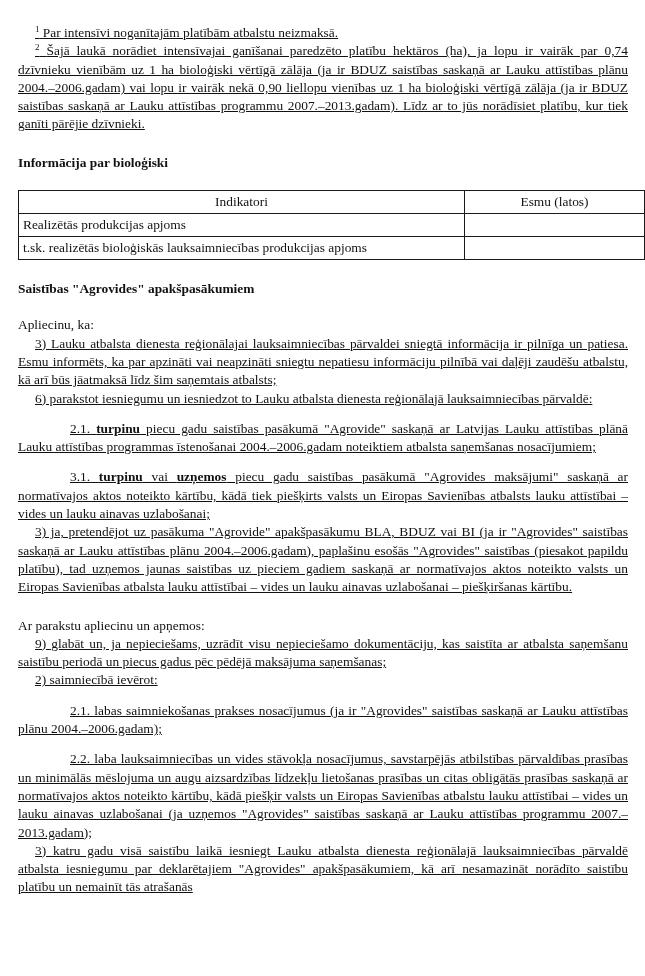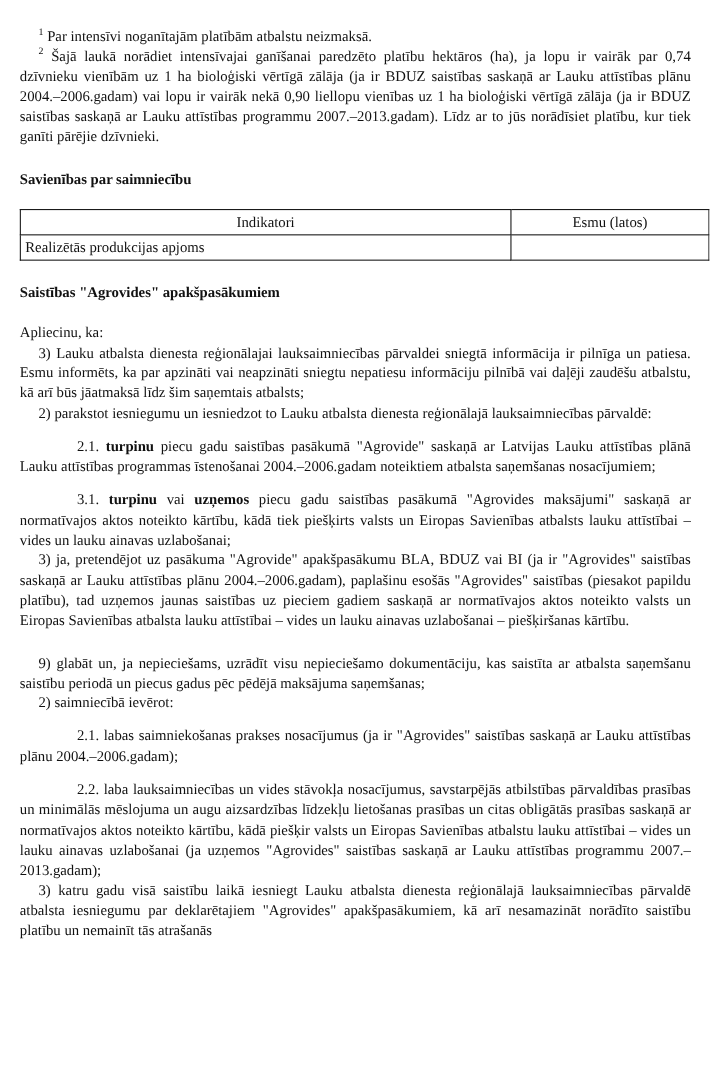--- a/index.html
+++ b/index.html
@@ -32,21 +32,21 @@
 
   
   p {
     margin: 0;
     font-size: 13.4px;
     line-height: 18.3px;
     text-align: justify;
     text-justify: inter-word;
     hyphens: none;
   }
-  p.just { text-align: justify; }
+  p.just { text-align: justify; text-decoration: underline; }
   p.left { text-align: left; }
 
   .ind1 { text-indent: 17px; }   
   .ind2 { text-indent: 52px; margin-top: 12px; }   
 
   .sup {
     font-size: 9px;
     vertical-align: super;
     line-height: 0;
   }
@@ -92,59 +92,64 @@
 <div class="page">
   <div class="content">
 
 
     <p class="just ind1"><span class="sup">1</span> <span>Par intensīvi noganītajām platībām atbalstu neizmaksā.</span></p>
 
     <p class="just ind1"><span class="sup">2</span> <span>Šajā laukā norādiet intensīvajai ganīšanai paredzēto platību hektāros (ha), ja lopu ir vairāk par 0,74 dzīvnieku vienībām uz 1 ha bioloģiski vērtīgā zālāja (ja ir BDUZ saistības saskaņā ar Lauku attīstības plānu 2004.–2006.gadam) vai lopu ir vairāk nekā 0,90 liellopu vienības uz 1 ha bioloģiski vērtīgā zālāja (ja ir BDUZ saistības saskaņā ar Lauku attīstības programmu 2007.–2013.gadam). Līdz ar to jūs norādīsiet platību, kur tiek ganīti pārējie dzīvnieki.</span></p>
 
     <div class="gap-lg"></div>
 
-    <h2 class="section">Savienības par saimniecību</h2>
+    <h2 class="section">Informācija par bioloģiski</h2>
 
     <div class="gap-md"></div>
 
     <table class="info">
       <thead>
         <tr>
           <th class="col-ind">Indikatori</th>
           <th class="col-sum">Esmu (latos)</th>
         </tr>
       </thead>
       <tbody>
         <tr>
           <td class="cell-label">Realizētās produkcijas apjoms</td>
           <td class="cell-value"></td>
         </tr>
+        <tr>
+          <td class="cell-label">t.sk. realizētās bioloģiskās lauksaimniecības produkcijas apjoms</td>
+          <td class="cell-value"></td>
+        </tr>
       </tbody>
     </table>
 
     <div class="gap-lg"></div>
 
     <h2 class="section">Saistības "Agrovides" apakšpasākumiem</h2>
 
     <div class="gap-md"></div>
 
     <p class="left">Apliecinu, ka:</p>
 
     <p class="just ind1">3) Lauku atbalsta dienesta reģionālajai lauksaimniecības pārvaldei sniegtā informācija ir pilnīga un patiesa. Esmu informēts, ka par apzināti vai neapzināti sniegtu nepatiesu informāciju pilnībā vai daļēji zaudēšu atbalstu, kā arī būs jāatmaksā līdz šim saņemtais atbalsts;</p>
 
-    <p class="just ind1">2) parakstot iesniegumu un iesniedzot to Lauku atbalsta dienesta reģionālajā lauksaimniecības pārvaldē:</p>
+    <p class="just ind1">6) parakstot iesniegumu un iesniedzot to Lauku atbalsta dienesta reģionālajā lauksaimniecības pārvaldē:</p>
 
     <p class="just ind2"><span>2.1.</span> <b>turpinu</b><span> piecu gadu saistības pasākumā "Agrovide" saskaņā ar Latvijas Lauku attīstības plānā Lauku attīstības programmas īstenošanai 2004.–2006.gadam noteiktiem atbalsta saņemšanas nosacījumiem;</span></p>
 
     <p class="just ind2"><span>3.1.</span> <b>turpinu</b><span> vai </span><b>uzņemos</b><span> piecu gadu saistības pasākumā "Agrovides maksājumi" saskaņā ar normatīvajos aktos noteikto kārtību, kādā tiek piešķirts valsts un Eiropas Savienības atbalsts lauku attīstībai – vides un lauku ainavas uzlabošanai;</span></p>
 
     <p class="just ind1">3) ja, pretendējot uz pasākuma "Agrovide" apakšpasākumu BLA, BDUZ vai BI (ja ir "Agrovides" saistības saskaņā ar Lauku attīstības plānu 2004.–2006.gadam), paplašinu esošās "Agrovides" saistības (piesakot papildu platību), tad uzņemos jaunas saistības uz pieciem gadiem saskaņā ar normatīvajos aktos noteikto valsts un Eiropas Savienības atbalsta lauku attīstībai – vides un lauku ainavas uzlabošanai – piešķiršanas kārtību.</p>
 
     <div class="gap-lg"></div>
 
+    <p class="left">Ar parakstu apliecinu un apņemos:</p>
 
     <p class="just ind1">9) glabāt un, ja nepieciešams, uzrādīt visu nepieciešamo dokumentāciju, kas saistīta ar atbalsta saņemšanu saistību periodā un piecus gadus pēc pēdējā maksājuma saņemšanas;</p>
 
     <p class="just ind1">2) saimniecībā ievērot:</p>
 
     <p class="just ind2">2.1. labas saimniekošanas prakses nosacījumus (ja ir "Agrovides" saistības saskaņā ar Lauku attīstības plānu 2004.–2006.gadam);</p>
 
     <p class="just ind2">2.2. laba lauksaimniecības un vides stāvokļa nosacījumus, savstarpējās atbilstības pārvaldības prasības un minimālās mēslojuma un augu aizsardzības līdzekļu lietošanas prasības un citas obligātās prasības saskaņā ar normatīvajos aktos noteikto kārtību, kādā piešķir valsts un Eiropas Savienības atbalstu lauku attīstībai – vides un lauku ainavas uzlabošanai (ja uzņemos "Agrovides" saistības saskaņā ar Lauku attīstības programmu 2007.–2013.gadam);</p>
 
     <p class="just ind1">3) katru gadu visā saistību laikā iesniegt Lauku atbalsta dienesta reģionālajā lauksaimniecības pārvaldē atbalsta iesniegumu par deklarētajiem "Agrovides" apakšpasākumiem, kā arī nesamazināt norādīto saistību platību un nemainīt tās atrašanās</p>

